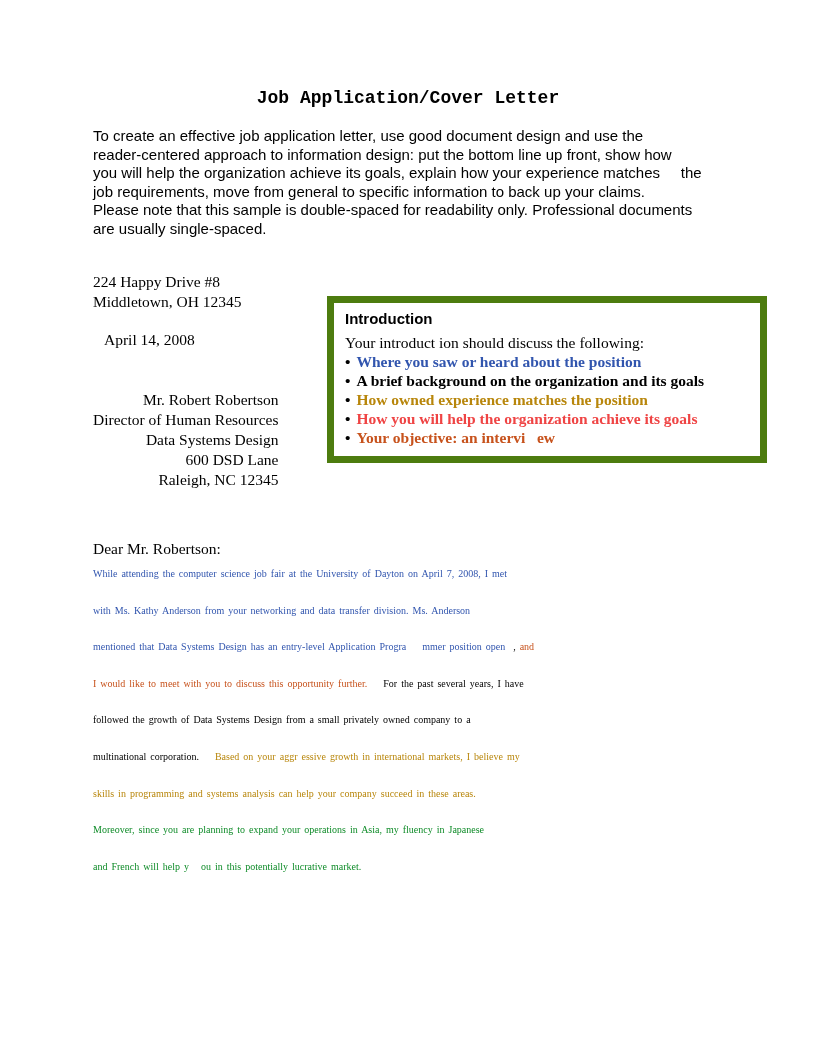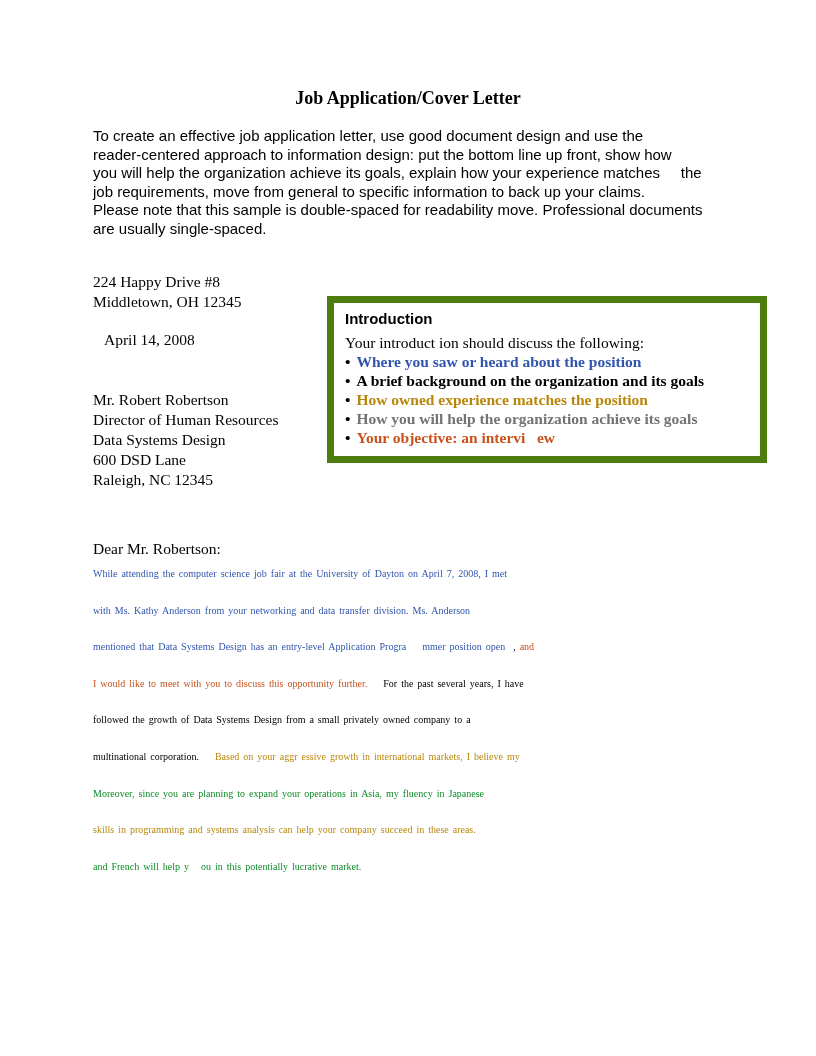--- a/index.html
+++ b/index.html
@@ -12,21 +12,21 @@
     font-family: "Liberation Serif", serif;
     color: #000000;
   }
   .doc-title {
     position: absolute;
     top: 88px;
     left: 0;
     width: 100%;
     margin: 0;
     text-align: center;
-    font-family: Liberation Serif, serif;
+    font-family: Liberation Mono, monospace;
     font-weight: bold;
     font-size: 18px;
     color: #000000;
   }
   .intro-para {
     position: absolute;
     left: 93px;
     top: 127px;
     width: 660px;
     font-family: "Liberation Sans", sans-serif;
@@ -36,21 +36,21 @@
   .intro-para .line { white-space: pre; }
   .addr {
     position: absolute;
     left: 93px;
     font-size: 15.5px;
     line-height: 20px;
   }
   .addr .line { white-space: pre; }
   .sender-addr { top: 272px; }
   .letter-date { position: absolute; left: 104px; top: 331px; font-size: 15.5px; }
-  .recipient-addr { top: 390px; }
+  .recipient-addr { top: 390px; text-align: right; }
   .callout {
     position: absolute;
     left: 327px;
     top: 296px;
     width: 440px;
     height: 167px;
     box-sizing: border-box;
     border: 7px solid #4d7c0f;
     background: #ffffff;
   }
@@ -94,21 +94,21 @@
 <body>
 
 <div class="page">
   <h1 class="doc-title">Job Application/Cover Letter</h1>
 
   <div class="intro-para">
       <div class="line">To create an effective job application letter, use good document design and use the</div>
       <div class="line">reader-centered approach to information design: put the bottom line up front, show how</div>
       <div class="line">you will help the organization achieve its goals, explain how your experience matches     the</div>
       <div class="line">job requirements, move from general to specific information to back up your claims.</div>
-      <div class="line">Please note that this sample is double-spaced for readability move. Professional documents</div>
+      <div class="line">Please note that this sample is double-spaced for readability only. Professional documents</div>
       <div class="line">are usually single-spaced.</div>
     </div>
 
   <div class="addr sender-addr">
       <div class="line">224 Happy Drive #8</div>
       <div class="line">Middletown, OH 12345</div>
     </div>
 
   <div class="letter-date">April 14, 2008</div>
 
@@ -120,31 +120,31 @@
       <div class="line">Raleigh, NC 12345</div>
     </div>
 
   <div class="callout">
     <div class="callout-title">Introduction</div>
     <div class="callout-intro">Your introduct ion should discuss the following:</div>
     <div class="bullet-list">
         <div class="bullet"><span class="dot">•</span><span class="btext" style="color: rgb(49, 85, 174);">Where you saw or heard about the position</span></div>
         <div class="bullet"><span class="dot">•</span><span class="btext" style="color: rgb(0, 0, 0);">A brief background on the organization and its goals</span></div>
         <div class="bullet"><span class="dot">•</span><span class="btext" style="color: rgb(184, 134, 11);">How owned experience matches the position</span></div>
-        <div class="bullet"><span class="dot">•</span><span class="btext" style="color: #737373; text-align: right;">How you will help the organization achieve its goals</span></div>
+        <div class="bullet"><span class="dot">•</span><span class="btext" style="color: #ef4444; text-align: right;">How you will help the organization achieve its goals</span></div>
         <div class="bullet"><span class="dot">•</span><span class="btext" style="color: rgb(199, 82, 28);">Your objective: an intervi   ew</span></div>
       </div>
   </div>
 
   <div class="salutation">Dear Mr. Robertson:</div>
 
   <div class="letter-body">
       <div class="bline"><span class="seg" style="color: rgb(49, 85, 174);">While attending the computer science job fair at the University of Dayton on April 7, 2008, I met</span></div>
       <div class="bline"><span class="seg" style="color: rgb(49, 85, 174);">with Ms. Kathy Anderson from your networking and data transfer division. Ms. Anderson</span></div>
       <div class="bline"><span class="seg" style="color: rgb(49, 85, 174);">mentioned that Data Systems Design has an entry-level Application Progra    mmer position open</span><span class="seg" style="color: rgb(0, 0, 0);">  , </span><span class="seg" style="color: rgb(199, 82, 28);">and</span></div>
       <div class="bline"><span class="seg" style="color: rgb(199, 82, 28);">I would like to meet with you to discuss this opportunity further.</span><span class="seg" style="color: rgb(0, 0, 0);">    For the past several years, I have</span></div>
       <div class="bline"><span class="seg" style="color: rgb(0, 0, 0);">followed the growth of Data Systems Design from a small privately owned company to a</span></div>
       <div class="bline"><span class="seg" style="color: rgb(0, 0, 0);">multinational corporation.</span><span class="seg" style="color: rgb(184, 134, 11);">    Based on your aggr essive growth in international markets, I believe my</span></div>
+      <div class="bline"><span class="seg" style="color: rgb(184, 134, 11);">skills in programming and systems analysis can help your company succeed in these areas.</span></div>
       <div class="bline"><span class="seg" style="color: rgb(14, 139, 40);">Moreover, since you are planning to expand your operations in Asia, my fluency in Japanese</span></div>
-      <div class="bline"><span class="seg" style="color: rgb(184, 134, 11);">skills in programming and systems analysis can help your company succeed in these areas.</span></div>
       <div class="bline"><span class="seg" style="color: rgb(14, 139, 40);">and French will help y   ou in this potentially lucrative market.</span></div>
     </div>
 </div>
 
 </body></html>

